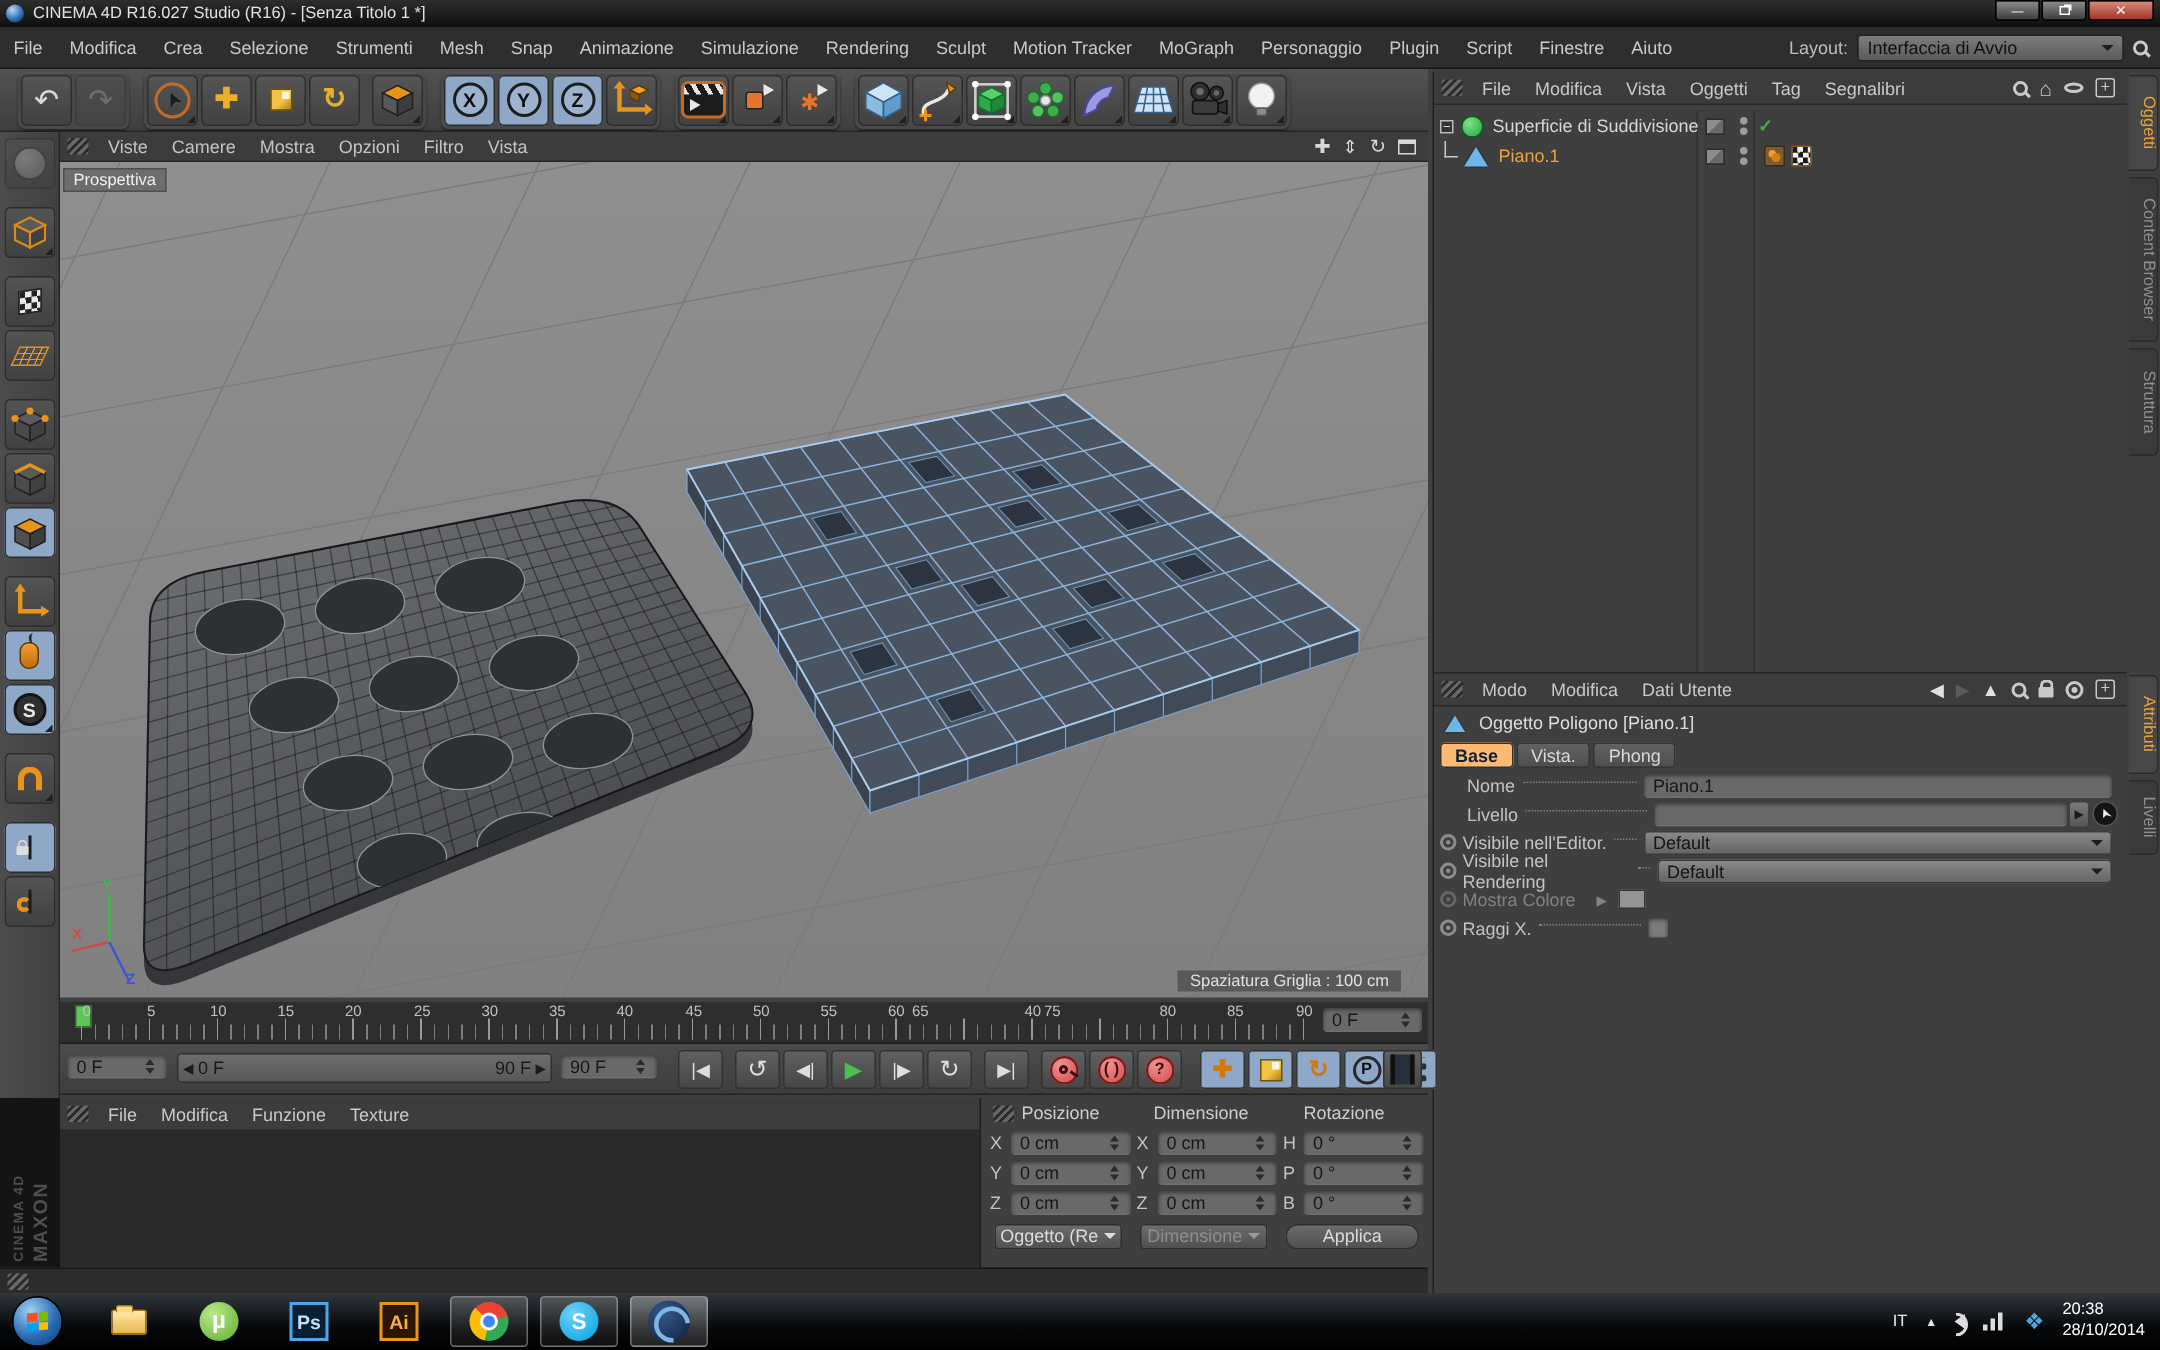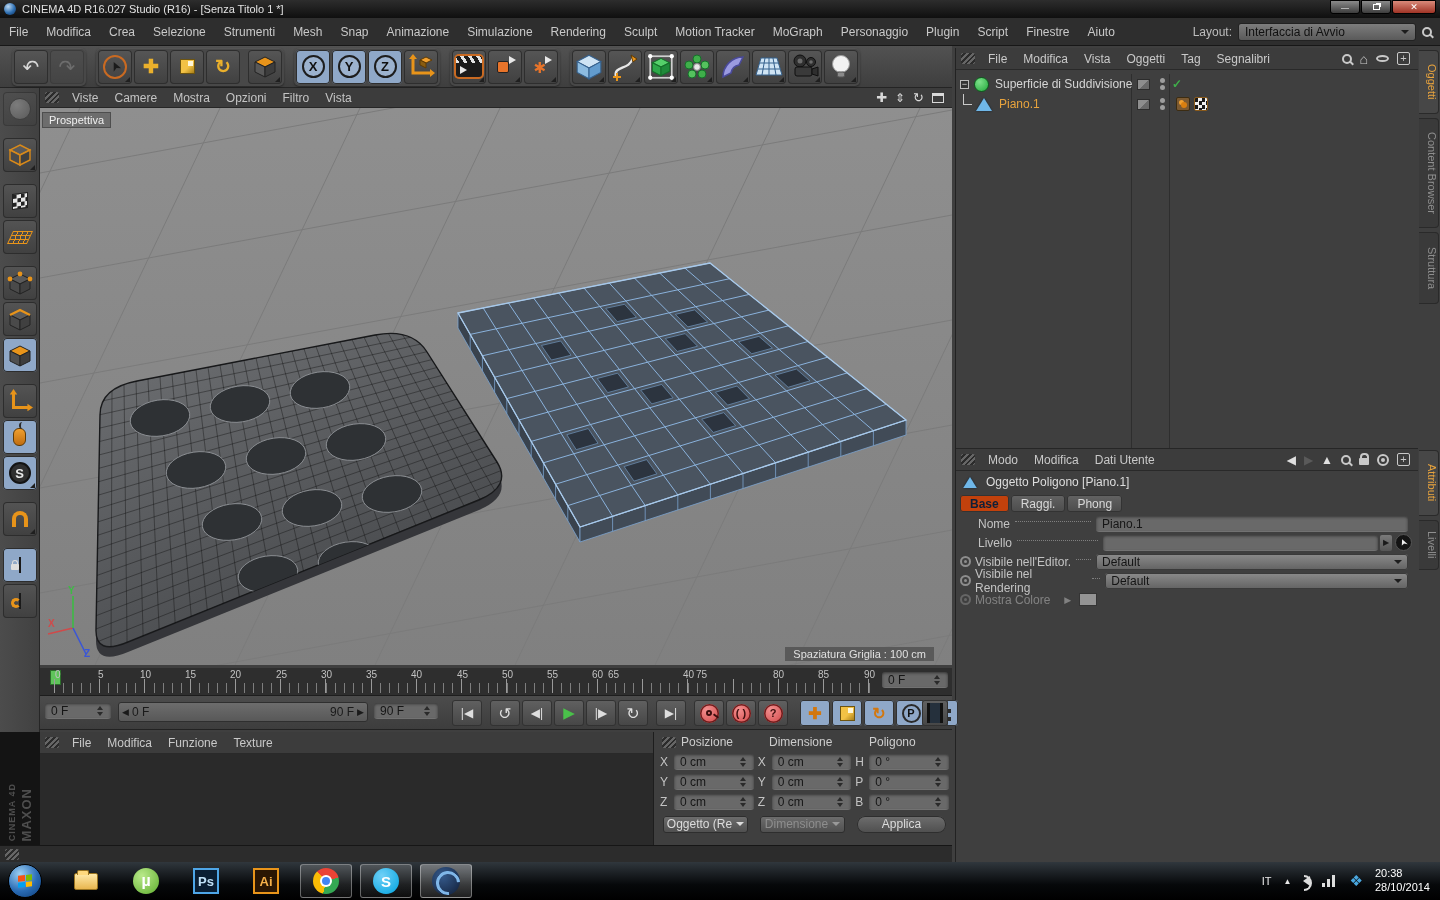--- a/index.html
+++ b/index.html
@@ -82,21 +82,21 @@
 .dotcol{display:flex;flex-direction:column;gap:2px;margin-left:6px}
 .dotcol i{width:5px;height:5px;border-radius:50%;background:#9d9d9d}
 .phongtag{width:14px;height:14px;background:#7c5a32;border:1px solid #3c2c12;border-radius:2px;position:relative}
 .phongtag:before{content:"";position:absolute;left:2px;top:2px;width:5px;height:5px;border-radius:50%;background:#f0a030}
 .phongtag:after{content:"";position:absolute;right:2px;bottom:2px;width:6px;height:6px;border-radius:50%;background:#d97f10}
 .uvwtag{width:14px;height:14px;background:repeating-conic-gradient(#f0f0f0 0 25%,#1a1a1a 0 50%);background-size:7px 7px;border:1px solid #8a5a1a;border-radius:2px}
 .vtab{position:absolute;left:1419px;width:20px;writing-mode:vertical-rl;text-align:center;color:#8f8f8f;background:#3a3a3a;border:1px solid #2a2a2a;border-left:none;border-radius:0 4px 4px 0;padding:8px 0;font-size:11px}
 .vtab.on{color:#e8a33d;background:#474747}
 
 .amtab{height:17px;padding:0 10px;border-radius:3px;background:linear-gradient(#636363,#4c4c4c);color:#d8d8d8;display:flex;align-items:center;margin-right:2px;box-shadow:inset 0 0 0 1px #333}
-.amtab.on{background:#c2410c;color:#0e1f38;font-weight:bold}
+.amtab.on{background:#fdba74;color:#0e1f38;font-weight:bold}
 .sechead{height:19px;background:linear-gradient(#4c4c4c,#404040);border-top:1px solid #5a5a5a;border-bottom:1px solid #2f2f2f;display:flex;align-items:center;padding:0 6px;font-weight:bold;color:#e6e6e6}
 .prow{height:19px;display:flex;align-items:center;padding-left:4px;color:#c3c3c3}
 .animdot{width:11px;height:11px;border:2px solid #8d8d8d;border-radius:50%;margin-right:4px;display:flex;align-items:center;justify-content:center;flex:none}
 .animdot i{width:3px;height:3px;background:#8d8d8d;border-radius:50%}
 .leader{flex:1;border-bottom:1px dotted #808080;margin:0 5px 4px 5px;height:1px;min-width:8px}
 .fld{background:#696969;border-radius:3px;box-shadow:inset 0 1px 3px rgba(0,0,0,.5),inset 0 -1px rgba(255,255,255,.12);color:#161616;padding:0 6px;height:16px;line-height:16px;font-size:12px}
 .drop{background:linear-gradient(#8b8b8b,#626262);border-radius:3px;box-shadow:inset 0 0 0 1px #3a3a3a;color:#141414;height:16px;display:flex;align-items:center;justify-content:space-between;padding:0 6px;font-size:12px}
 .picker{width:17px;height:17px;border-radius:50%;background:#141414;border:1px solid #555;display:flex;align-items:center;justify-content:center}
 .picker i{color:#f0f0f0;font-size:9px;transform:rotate(-115deg)}
 .minibtn{width:12px;height:16px;background:linear-gradient(#7a7a7a,#565656);border-radius:2px;color:#1a1a1a;font-size:8px;display:flex;align-items:center;justify-content:center}
@@ -641,21 +641,21 @@
         </span>
       <span class="plusbox">+</span>
     </div>
   </div>
   <div class="row" style="height:22px;padding-left:6px">
     <span class="btri" style="transform:scale(.85)"></span>
     <span style="margin-left:8px;color:#dedede">Oggetto Poligono [Piano.1]</span>
   </div>
   <div class="row" style="height:21px;padding-left:4px">
     <span class="amtab on">Base</span>
-    <span class="amtab">Raggi.</span>
+    <span class="amtab">Vista.</span>
     <span class="amtab">Phong</span>
   </div>
 
   <div class="prow" style="padding-left:22px">
     <span>Nome</span>
       <span class="leader"></span>
     <div class="fld" style="width:312px;margin-right:10px"><span>Piano.1</span></div>
   </div>
   <div class="prow" style="padding-left:22px">
     <span>Livello</span>
@@ -688,20 +688,28 @@
         <span class="darr"></span>
       </div>
   </div>
   <div class="prow" style="opacity:.5">
     <span class="animdot">
         <i></i>
       </span>
     <span>Mostra Colore</span>
     <span style="margin:0 8px 0 14px;font-size:9px">▶</span>
     <span class="swatch"></span>
+  </div>
+  <div class="prow">
+    <span class="animdot">
+        <i></i>
+      </span>
+    <span>Raggi X.</span>
+      <span class="leader" style="max-width:68px"></span>
+    <span class="chk"></span>
   </div>
 </div>
 
 <div class="vtab on" style="top:50px;height:64px">Oggetti</div>
 <div class="vtab" style="top:118px;height:110px">Content Browser</div>
 <div class="vtab" style="top:232px;height:72px">Struttura</div>
 <div class="vtab on" style="top:450px;height:66px">Attributi</div>
 <div class="vtab" style="top:520px;height:50px">Livelli</div>
 
 <div class="ruler">
@@ -818,21 +826,21 @@
     <span class="menu-item">Funzione</span>
     <span class="menu-item">Texture</span>
   </div>
   <div style="height:90px"></div>
 </div>
 <div class="coordpanel">
   <div class="row" style="height:20px">
     <span class="hatch"></span>
     <span class="chead" style="width:88px">Posizione</span>
     <span class="chead" style="width:100px">Dimensione</span>
-    <span class="chead">Poligono</span>
+    <span class="chead">Rotazione</span>
   </div>
   <div class="row" style="height:20px;padding:0 3px;gap:4px">
     <span class="ax">X</span>
       <div class="fld row" style="flex:1">
         <span style="flex:1">0 cm</span>
         <span class="spn"></span>
       </div>
     <span class="ax">X</span>
       <div class="fld row" style="flex:1">
         <span style="flex:1">0 cm</span>

